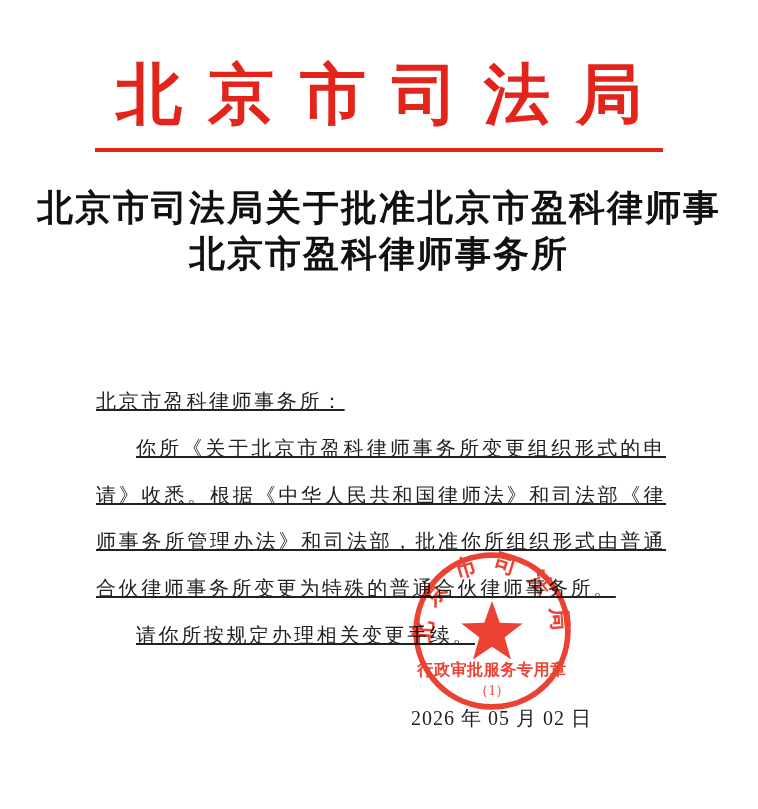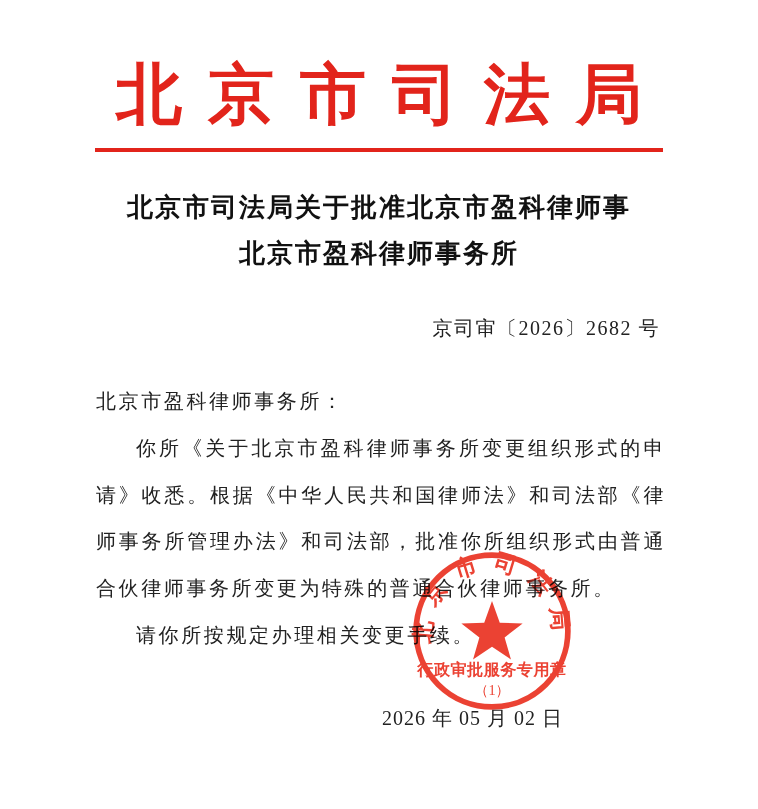--- a/index.html
+++ b/index.html
@@ -41,21 +41,21 @@
     height: 4px;
     background: #e2241b;
   }
   .doc-title {
     position: absolute;
     top: 185px;
     left: 0;
     width: 100%;
     text-align: center;
     font-weight: bold;
-    font-size: 26px;
+    font-size: 36px;
     line-height: 46px;
     letter-spacing: 2px;
     color: #111111;
   }
   .doc-number {
     position: absolute;
     top: 315px;
     right: 98px;
     font-size: 20px;
     letter-spacing: 1.5px;
@@ -64,59 +64,59 @@
   .doc-body {
     position: absolute;
     top: 378px;
     left: 96px;
     width: 570px;
     font-size: 20px;
     line-height: 46.8px;
     letter-spacing: 2.6px;
     text-align: justify;
     color: #222222;
+    text-decoration: underline;
   }
   .doc-body p { margin: 0; }
   .indent { text-indent: 2em; }
   .official-seal {
     position: absolute;
     left: 409px;
     top: 548px;
     width: 166px;
     height: 166px;
     mix-blend-mode: multiply;
     opacity: 0.93;
   }
   .issue-date {
     position: absolute;
     top: 705px;
     left: 382px;
     width: 210px;
-    text-align: left;
+    text-align: right;
     font-size: 20px;
     letter-spacing: 1px;
     color: #222222;
     white-space: nowrap;
   }
 </style>
 </head>
 <body>
 
 <div class="page">
 
   <div class="agency-header">北京市司法局</div>
 
   <div class="red-divider"></div>
 
   <div class="doc-title">
     <div>北京市司法局关于批准北京市盈科律师事</div>
     <div>北京市盈科律师事务所</div>
   </div>
 
-  <div class="doc-number">京司审〔2026〕2682 号</div>
 
   <div class="doc-body">
     <p>北京市盈科律师事务所：</p>
     <p class="indent">你所《关于北京市盈科律师事务所变更组织形式的申请》收悉。根据《中华人民共和国律师法》和司法部《律师事务所管理办法》和司法部，批准你所组织形式由普通合伙律师事务所变更为特殊的普通合伙律师事务所。</p>
     <p class="indent">请你所按规定办理相关变更手续。</p>
   </div>
 
   <div class="official-seal">
     <svg viewBox="0 0 175 175" width="166" height="166">
       <circle cx="87.5" cy="87.5" r="80" fill="none" stroke="#ea3323" stroke-width="6"></circle>

